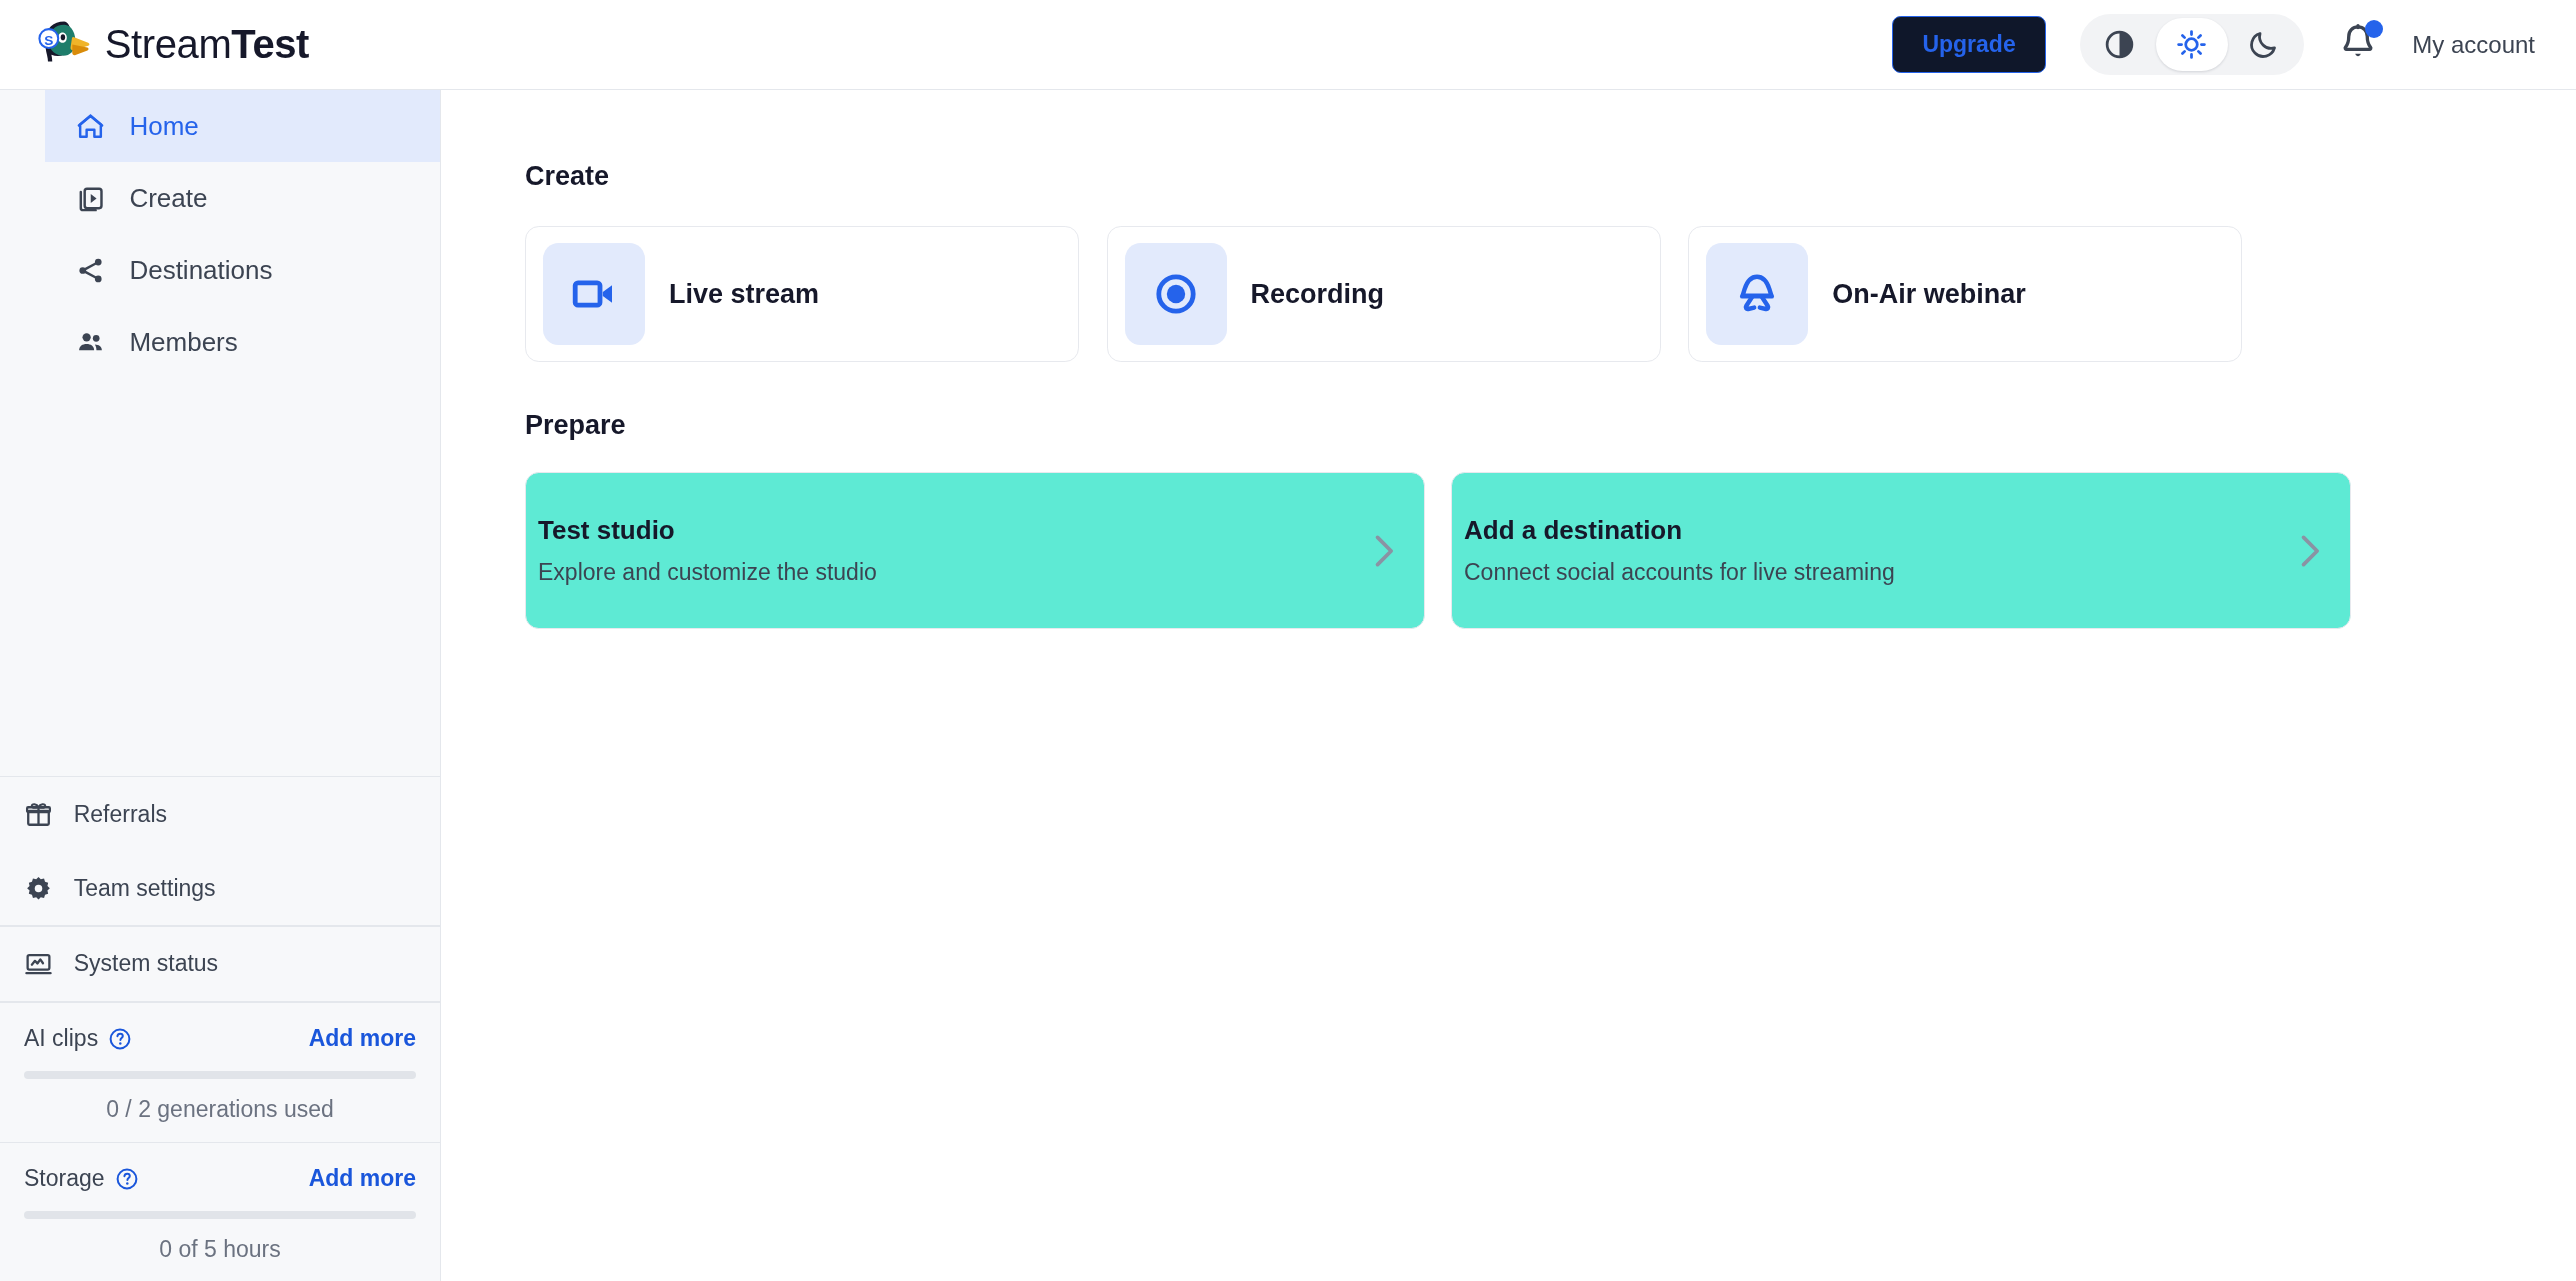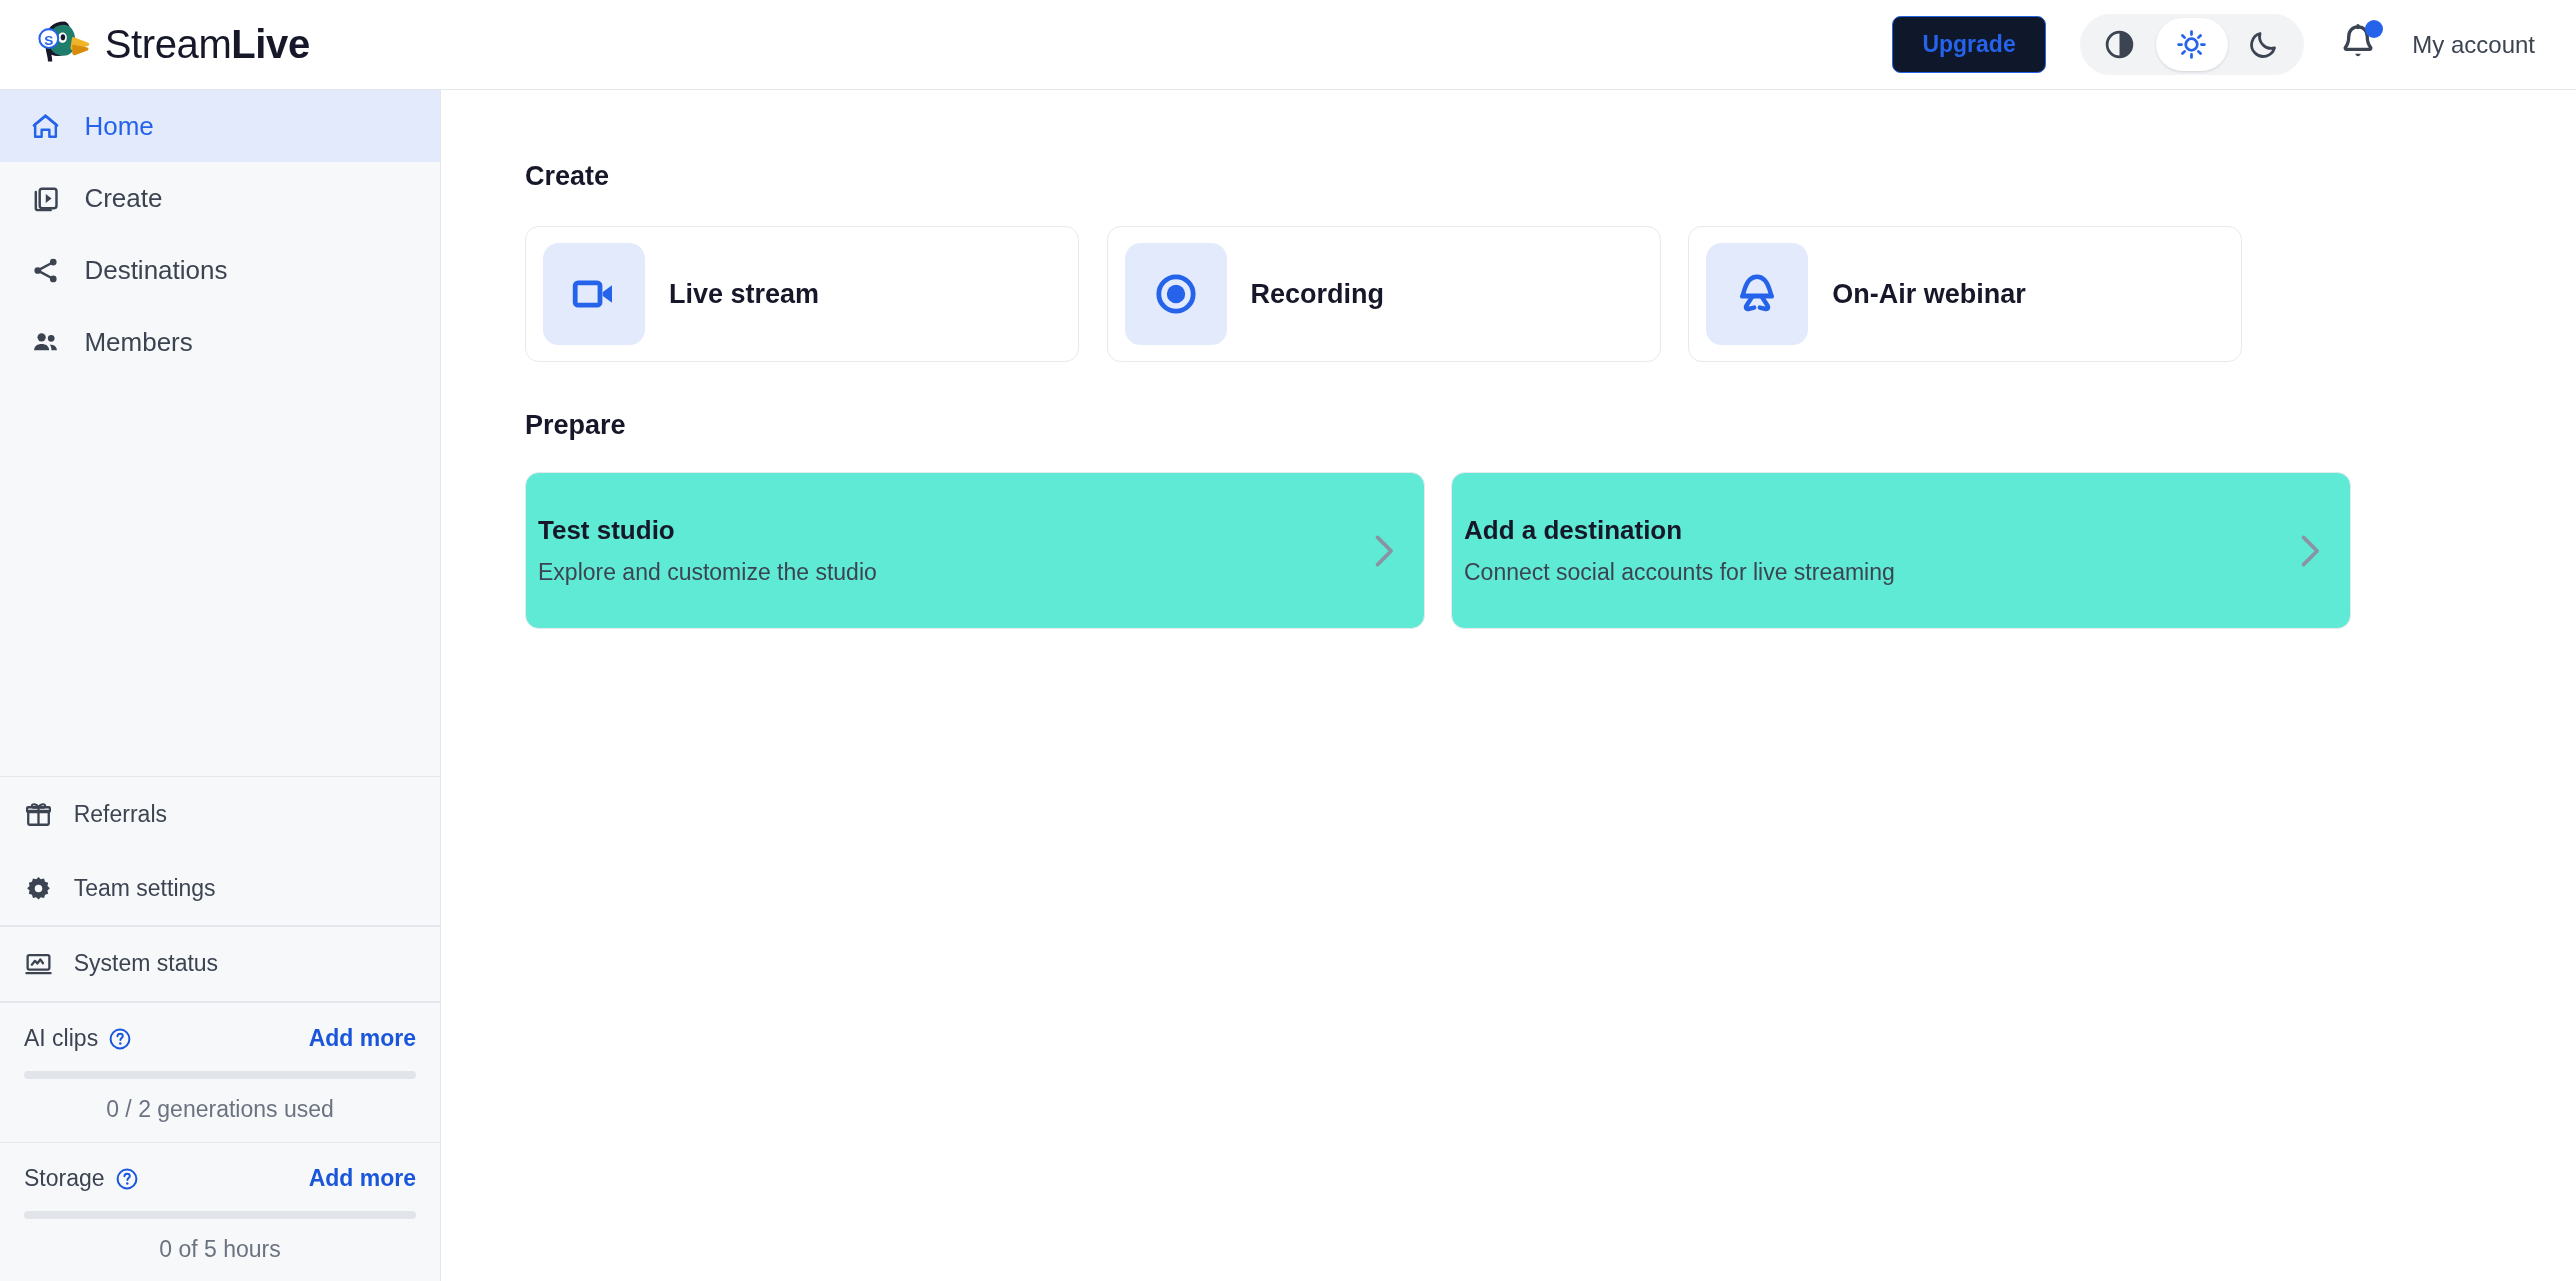--- a/index.html
+++ b/index.html
@@ -56,21 +56,21 @@
   
   .body-row { display: flex; flex: 1; min-height: 0; }
 
   
   .sidebar {
     width: 441px; min-width: 441px;
     background: #F7F8FA;
     border-right: 1.7px solid #E4E7EC;
     display: flex; flex-direction: column;
   }
-  .nav-top { padding-top: 0; }
+  .nav-top { padding-top: 0; padding-left: 45px; }
   .nav-item {
     display: flex; align-items: center; gap: 22.4px;
     height: 72px; padding-left: 29px;
     font-size: 26px; color: #3C4452; cursor: pointer;
   }
   .nav-item.active { background: #E2EAFC; color: #2563EB; }
   .nav-item .ico { width: 33px; height: 33px; display: flex; align-items: center; justify-content: center; }
 
   .nav-spacer { flex: 1; }
 
@@ -135,21 +135,21 @@
         <path d="M35 4C22 4 14 12 13 24c-.7 8 .6 14 2 20 .6 2.6 1 5 1 7h5c0-3-.4-5.6-1-8 5 2 10 2 15 0l1-3c-3 1.2-7 1.4-11 .3 9-1 16-7 18-16C44 16 41 4 35 4z" fill="#16182A"></path>
         <path d="M35 8c-10.5 0-17 6.5-18 17-1 10 5 18 15 19 9 1 15-5 16-14C49 19 44 8 35 8z" fill="#1E7D6B"></path>
         <path d="M33 17c-2.8 0-5 2.6-5 6s2.2 6 5 6 5-2.6 5-6-2.2-6-5-6z" fill="#FFFFFF"></path>
         <ellipse cx="33.5" cy="22.5" rx="2.6" ry="3.6" fill="#16182A"></ellipse>
         <path d="M45 22l18 7c2 .8 2 3 0 3.6l-17 5c-2 .6-4-1-3.6-3L44 24c.2-1.6 1.6-2.4 3-2z" fill="#F0B429"></path>
         <path d="M44.5 31l17.5 3.5c1.8.4 2 2.8.2 3.5l-14 5.4c-2 .8-4-.8-3.8-2.9l.1-9.5z" fill="#D98C0A"></path>
         <circle cx="17" cy="24" r="11" fill="#FFFFFF"></circle>
         <circle cx="17" cy="24" r="11" fill="none" stroke="#2563EB" stroke-width="2.4"></circle>
         <text x="17" y="31" text-anchor="middle" font-family="Liberation Sans, sans-serif" font-size="16" font-weight="700" fill="#2563EB">S</text>
       </svg>
-      <div class="brand-text"><span class="light">Stream</span><span class="bold">Live</span></div>
+      <div class="brand-text"><span class="light">Stream</span><span class="bold">Test</span></div>
     </div>
 
     <div class="header-right">
       <button class="upgrade-btn">Upgrade</button>
 
       <div class="theme-switch">
         <div class="theme-opt">
           <svg width="33" height="33" viewBox="0 0 24 24">
             <circle cx="12" cy="12" r="9" fill="none" stroke="#3C4452" stroke-width="2"></circle>
             <path d="M12 3a9 9 0 0 1 0 18z" fill="#3C4452"></path>

